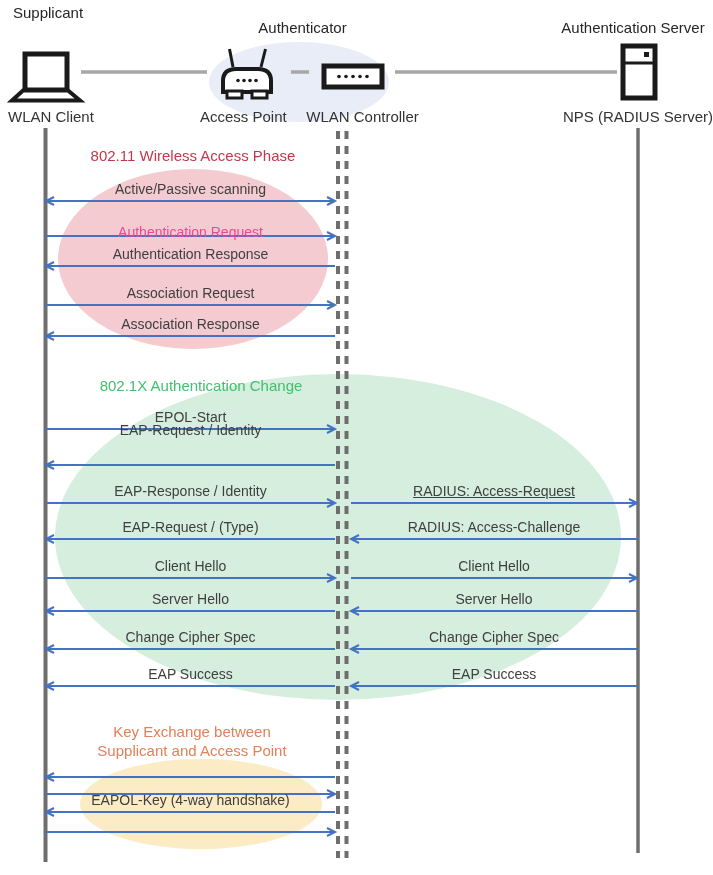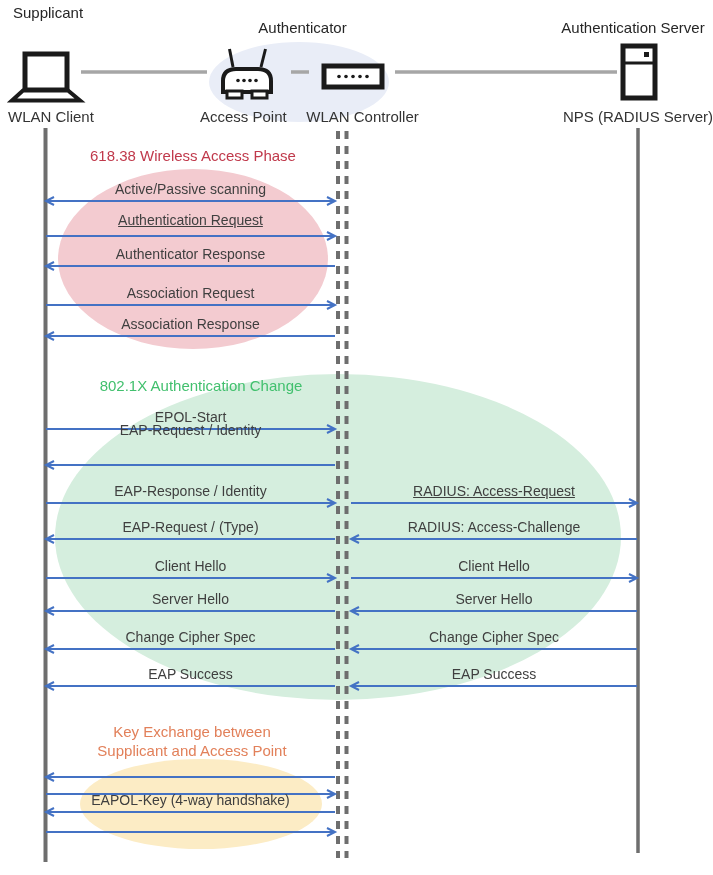--- a/index.html
+++ b/index.html
@@ -109,29 +109,29 @@
 
   <div class="txt role" style="left:13px;top:4px;">Supplicant</div>
   <div class="txt role center" style="left:230px;top:19px;width:145px;">Authenticator</div>
   <div class="txt role center" style="left:553px;top:19px;width:160px;">Authentication Server</div>
 
   <div class="txt device center" style="left:8px;top:108px;width:85px;">WLAN Client</div>
   <div class="txt device center" style="left:200px;top:108px;width:85px;">Access Point</div>
   <div class="txt device center" style="left:305px;top:108px;width:115px;">WLAN Controller</div>
   <div class="txt device center" style="left:563px;top:108px;width:150px;">NPS (RADIUS Server)</div>
 
-  <div class="phase-title" style="left: 60px; top: 146px; width: 266px; color: rgb(192, 57, 75);">618.38 Wireless Access Phase</div>
+  <div class="phase-title" style="left: 60px; top: 146px; width: 266px; color: rgb(192, 57, 75);">802.11 Wireless Access Phase</div>
   <div class="phase-title" style="left: 68px; top: 376px; width: 266px; color: rgb(66, 192, 110);">802.1X Authentication Change</div>
   <div class="phase-title" style="left: 59px; top: 722px; width: 266px; color: rgb(226, 128, 90);">Key Exchange between
 Supplicant and Access Point</div>
 
   <div class="labels-layer" id="labels-layer">
       <div class="msg-label" style="left: 46px; width: 289px; top: 181px; color: rgb(63, 63, 63);">Active/Passive scanning</div>
-      <div class="msg-label" style="left: 46px; width: 289px; top: 212px; color: #404040; text-decoration: underline;">Authentication Request</div>
-      <div class="msg-label" style="left: 46px; width: 289px; top: 246px; color: rgb(63, 63, 63);">Authenticator Response</div>
+      <div class="msg-label" style="left: 46px; width: 289px; top: 224px; color: #ec4899;">Authentication Request</div>
+      <div class="msg-label" style="left: 46px; width: 289px; top: 246px; color: rgb(63, 63, 63);">Authentication Response</div>
       <div class="msg-label" style="left: 46px; width: 289px; top: 285px; color: rgb(63, 63, 63);">Association Request</div>
       <div class="msg-label" style="left: 46px; width: 289px; top: 316px; color: rgb(63, 63, 63);">Association Response</div>
       <div class="msg-label" style="left: 46px; width: 289px; top: 409px; color: rgb(63, 63, 63);">EPOL-Start</div>
       <div class="msg-label" style="left: 46px; width: 289px; top: 422px; color: rgb(63, 63, 63);">EAP-Request / Identity</div>
       <div class="msg-label" style="left: 46px; width: 289px; top: 483px; color: rgb(63, 63, 63);">EAP-Response / Identity</div>
       <div class="msg-label" style="left: 351px; width: 286px; top: 483px; color: rgb(63, 63, 63); text-decoration: underline;">RADIUS: Access-Request</div>
       <div class="msg-label" style="left: 46px; width: 289px; top: 519px; color: rgb(63, 63, 63);">EAP-Request / (Type)</div>
       <div class="msg-label" style="left: 351px; width: 286px; top: 519px; color: rgb(63, 63, 63);">RADIUS: Access-Challenge</div>
       <div class="msg-label" style="left: 46px; width: 289px; top: 558px; color: rgb(63, 63, 63);">Client Hello</div>
       <div class="msg-label" style="left: 351px; width: 286px; top: 558px; color: rgb(63, 63, 63);">Client Hello</div>

